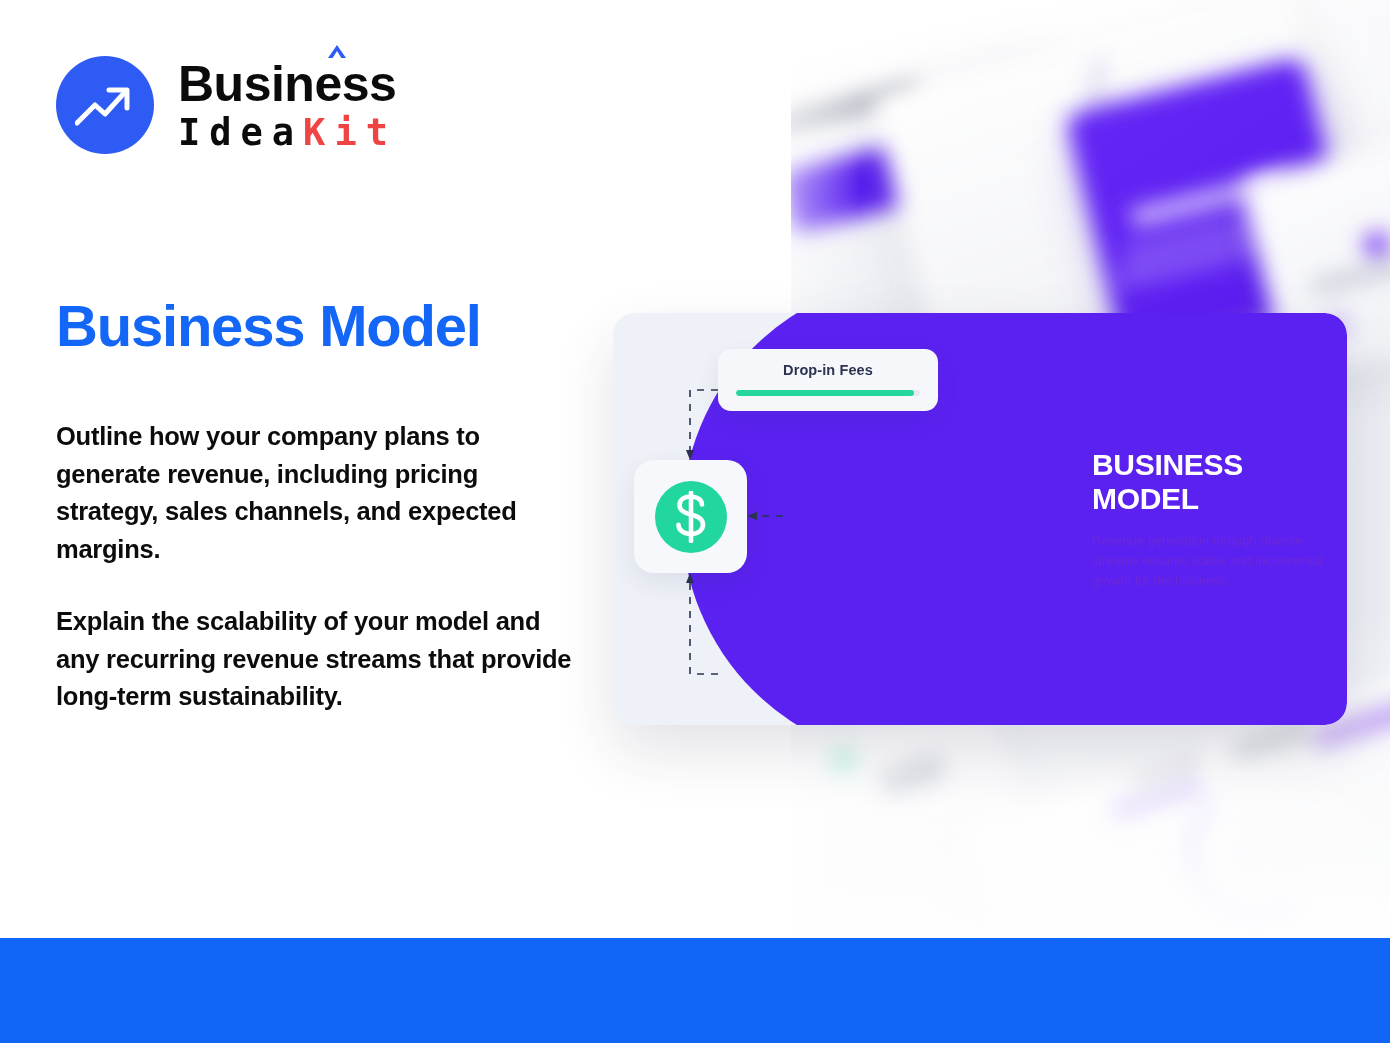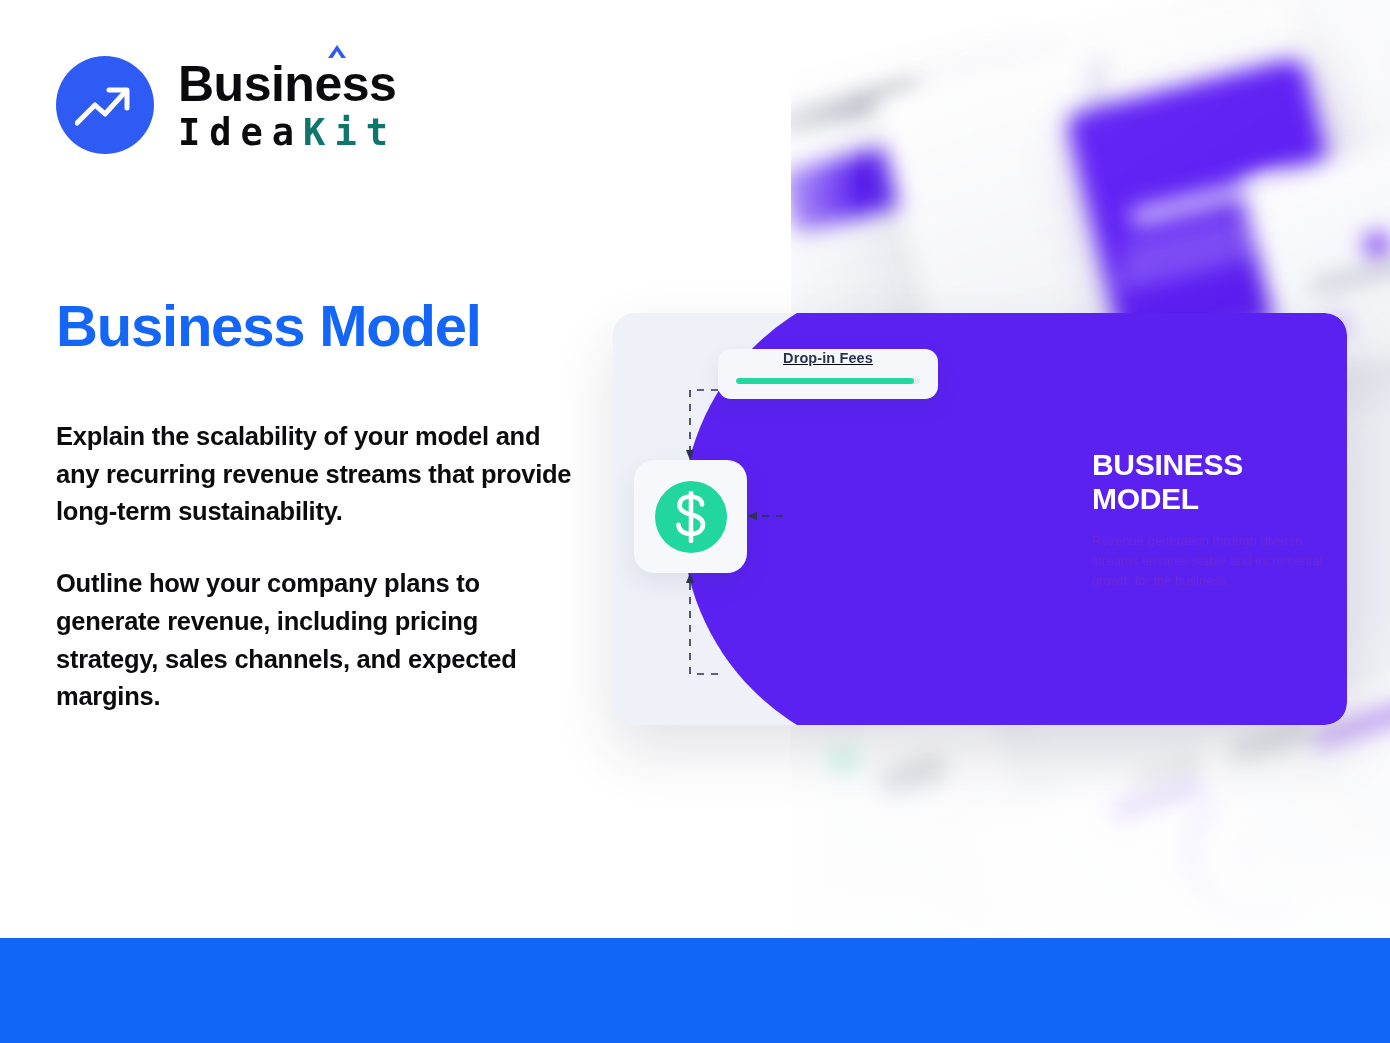--- a/index.html
+++ b/index.html
@@ -214,22 +214,22 @@
     width:72px; height:72px; border-radius:50%;
     background:#22d6a0;
     display:flex; align-items:center; justify-content:center;
   }
   .hub-circle svg{ display:block; }
 
   .node{
     position:absolute;
     background:#f5f7fa; border-radius:13px;
     box-shadow:0 8px 22px rgba(40,50,90,.08);
-    padding:1px 18px 15px;
-    display:flex; flex-direction:column; align-items:center;text-decoration:underline;
+    padding:13px 18px 15px;
+    display:flex; flex-direction:column; align-items:center;
   }
   .node-label{
     color:#2b3350; font-size:14.5px; font-weight:700; white-space:nowrap;
     letter-spacing:.1px;
   }
   .node-track{
     margin-top:12px; width:100%; height:6px; background:#e4e8ef; border-radius:3px;
     position:relative; overflow:hidden;
   }
   .node-fill{
@@ -260,21 +260,21 @@
   .logo-hat::after{
     content:""; position:absolute; left:-5px; top:6px; width:0; height:0;
     border-left:5px solid transparent; border-right:5px solid transparent;
     border-bottom:8px solid #ffffff;
   }
   .logo-bottom{
     margin-top:5px; font-size:37px; font-weight:700; line-height:1;
     letter-spacing:9px; font-family:"DejaVu Sans Mono", monospace;
   }
   .logo-bottom .dark{ color:#0b0b0d;margin-top:19px; }
-  .logo-bottom .accent{ color:#0f766e; }
+  .logo-bottom .accent{ color:#ef4444; }
 
   .page-title{
     position:absolute; left:56px; top:296px;
     font-size:58px; font-weight:700; color:#1366f6; letter-spacing:-1.2px;
     line-height:1.05;
   }
   .body-copy{ position:absolute; left:56px; top:418px; width:528px; }
   .body-copy p{
     font-size:25.5px; font-weight:700; color:#0c0c0e; line-height:1.48;
     letter-spacing:-.25px;
@@ -343,22 +343,22 @@
       </div>
       <div class="logo-bottom">
         <span class="dark">Idea</span><span class="accent">Kit</span>
       </div>
     </div>
   </div>
 
   <div class="page-title">Business Model</div>
 
   <div class="body-copy">
+    <p>Outline how your company plans to generate revenue, including pricing strategy, sales channels, and expected margins.</p>
     <p>Explain the scalability of your model and any recurring revenue streams that provide long-term sustainability.</p>
-    <p>Outline how your company plans to generate revenue, including pricing strategy, sales channels, and expected margins.</p>
   </div>
 
   <div class="feature-card">
     <div class="purple-shape"></div>
 
     <div class="diagram">
       <svg class="links">
 
         <path d="M105 77 L77 77 L77 137" stroke="#2b3350" stroke-width="1.6" fill="none" stroke-dasharray="7 7"></path>
         <path d="M77 147 L73 137 L81 137 Z" fill="#2b3350"></path>

